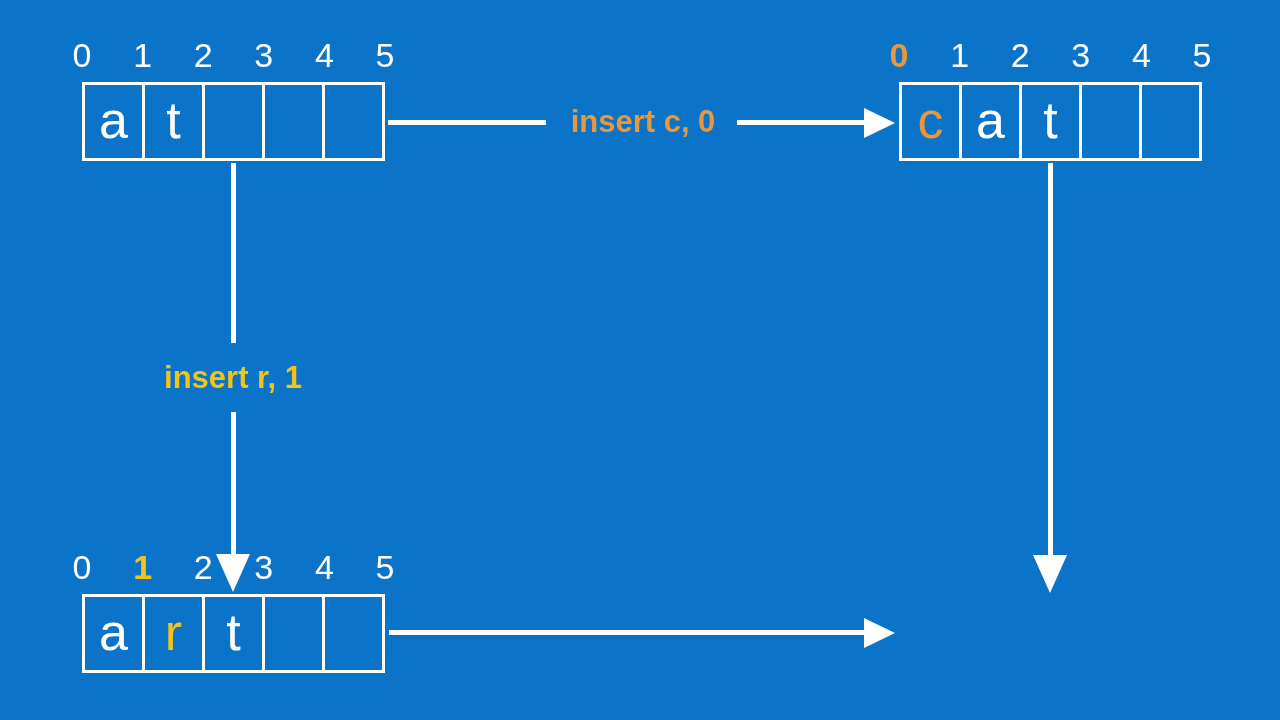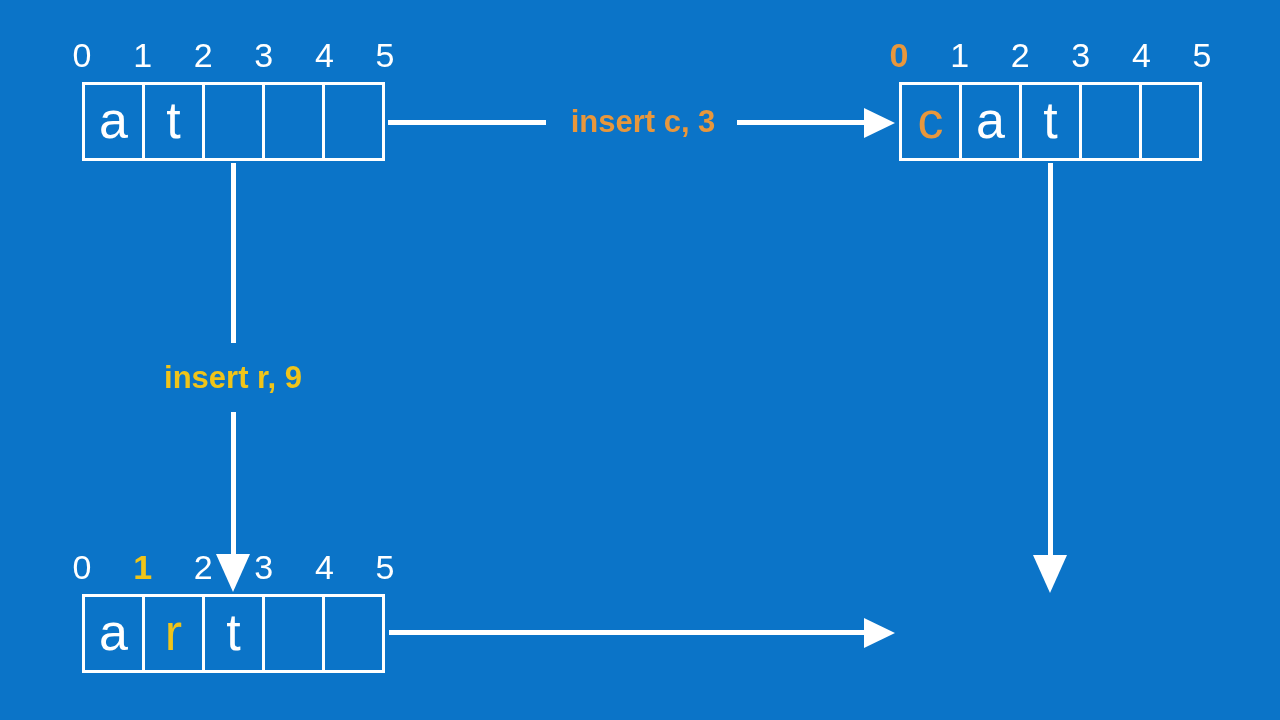--- a/index.html
+++ b/index.html
@@ -110,28 +110,28 @@
       <div class="cell">a</div>
       <div class="cell hl-yellow">r</div>
       <div class="cell">t</div>
       <div class="cell"></div>
       <div class="cell"></div>
     </div>
   </div>
 
   <div>
     <div class="hline" style="left:388px;top:120px;width:158px;"></div>
-    <div class="arrow-label orange" style="left:548px;top:104px;width:190px;">insert c, 3</div>
+    <div class="arrow-label orange" style="left:548px;top:104px;width:190px;">insert c, 0</div>
     <div class="hline" style="left:737px;top:120px;width:128px;"></div>
     <div class="head-right" style="left:864px;top:108px;"></div>
   </div>
 
   <div>
     <div class="vline" style="left:231px;top:163px;height:180px;"></div>
-    <div class="arrow-label yellow" style="left:133px;top:360px;width:200px;">insert r, 9</div>
+    <div class="arrow-label yellow" style="left:133px;top:360px;width:200px;">insert r, 1</div>
     <div class="vline" style="left:231px;top:412px;height:142px;"></div>
     <div class="head-down" style="left:216px;top:554px;"></div>
   </div>
 
   <div>
     <div class="hline" style="left:389px;top:630px;width:476px;"></div>
     <div class="head-right" style="left:864px;top:618px;"></div>
   </div>
 
   <div>

